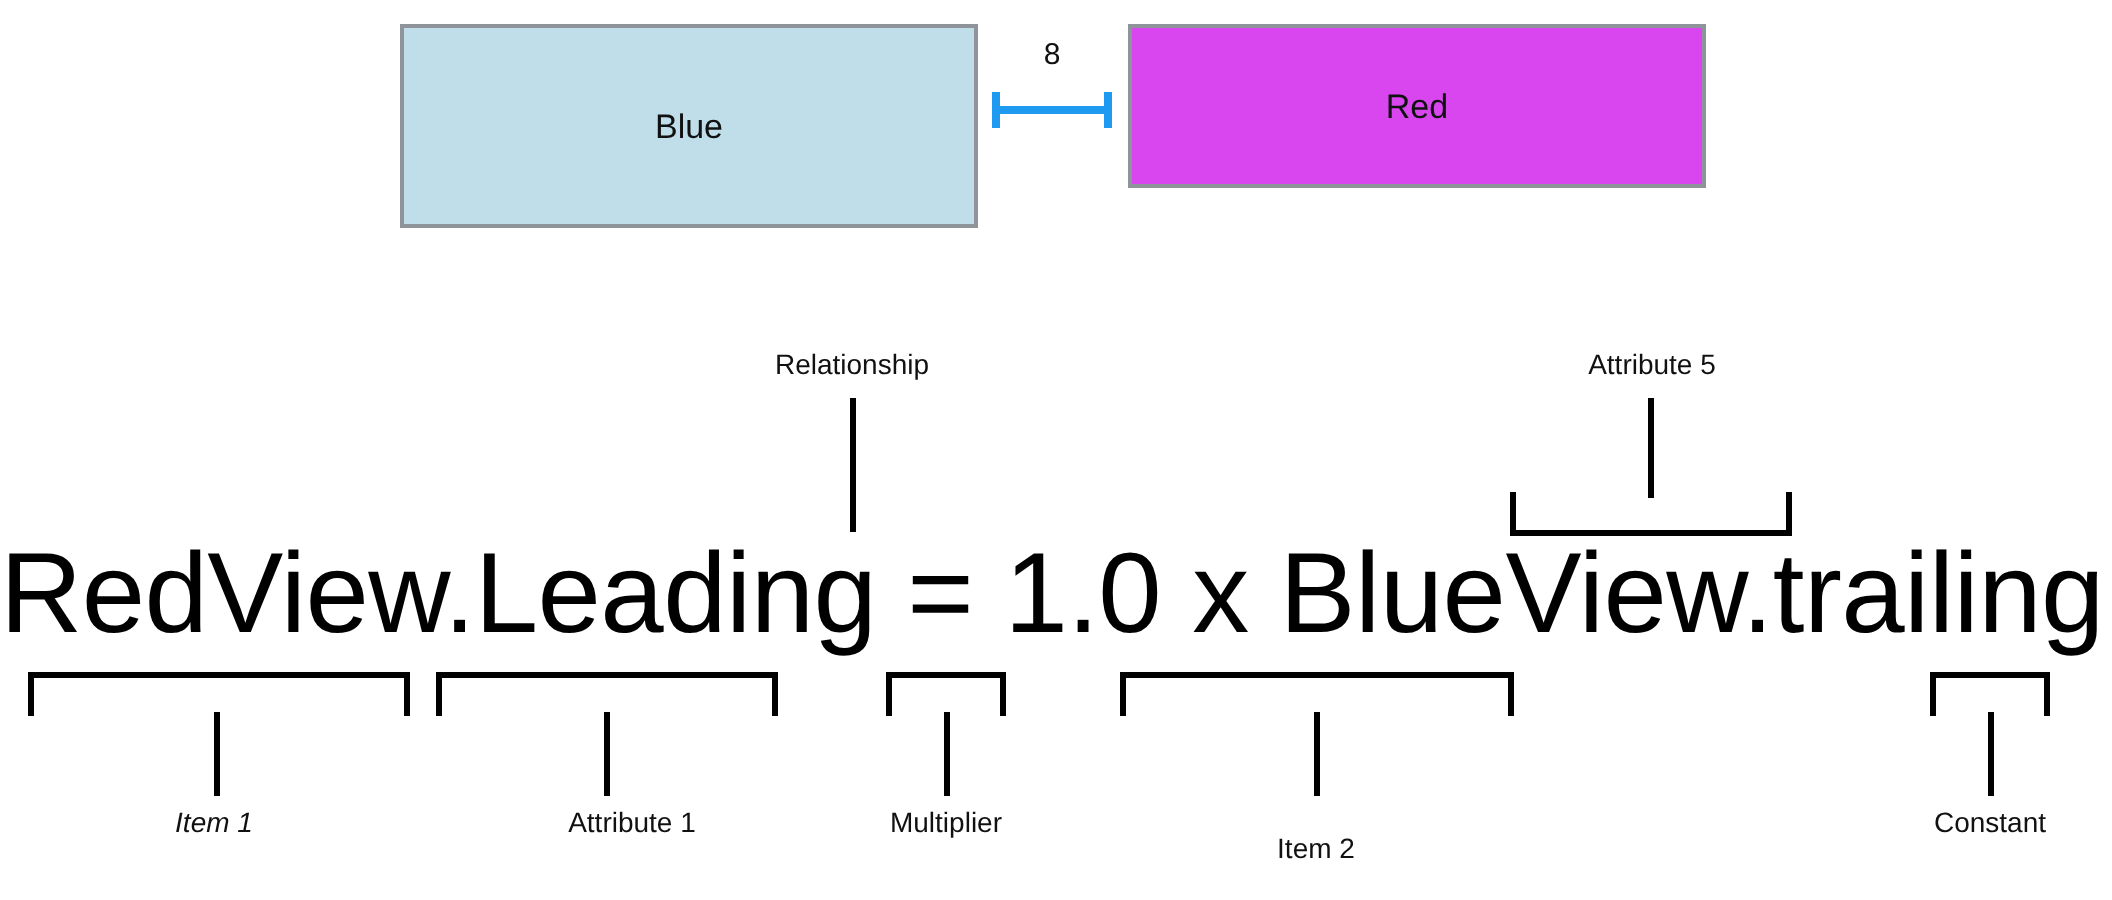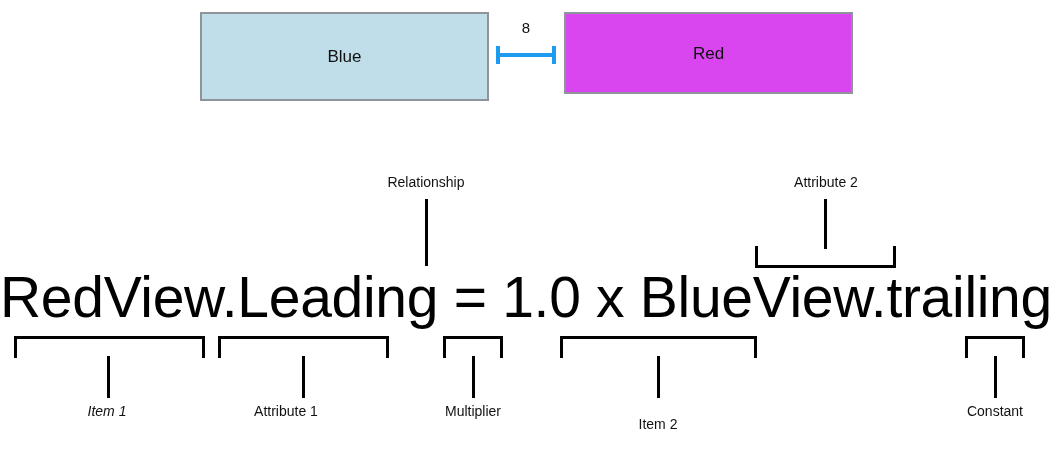--- a/index.html
+++ b/index.html
@@ -32,21 +32,21 @@
     align-items: center;
     justify-content: center;
     font-size: 17px;
     line-height: 1;
     color: #111111;
   }
   #blue-box {
     left: 200px;
     top: 12px;
     width: 289px;
-    height: 89px;
+    height: 102px;
   }
   #red-box {
     left: 564px;
     top: 12px;
     width: 289px;
     height: 82px;
   }
 
   
   #spacing-indicator {
@@ -145,33 +145,33 @@
   <div id="spacing-indicator">
     <div id="spacing-value">8</div>
     <div id="spacing-bar"></div>
     <div id="spacing-cap-left" class="spacing-cap"></div>
     <div id="spacing-cap-right" class="spacing-cap"></div>
   </div>
 
   <div class="callout-label" style="left:346px; top:172px; width:160px;">Relationship</div>
   <div class="vline" style="left:425px; top:199px; height:67px;"></div>
 
-  <div class="callout-label" style="left:746px; top:172px; width:160px;">Attribute 2</div>
+  <div class="callout-label" style="left:746px; top:172px; width:160px;">Attribute 5</div>
   <div class="vline" style="left:824px; top:199px; height:50px;"></div>
   <div class="bracket-down" style="left:755px; top:246px; width:141px;"></div>
 
   <div id="formula">RedView.Leading = 1.0 x BlueView.trailing + 8.0</div>
 
   <div class="bracket-up" style="left:14px; top:336px; width:191px;"></div>
   <div class="vline" style="left:107px; top:356px; height:42px;"></div>
   <div class="callout-label" style="left:27px; top:401px; width:160px;font-style:italic;">Item 1</div>
 
   <div class="bracket-up" style="left:218px; top:336px; width:171px;"></div>
   <div class="vline" style="left:302px; top:356px; height:42px;"></div>
-  <div class="callout-label" style="left:206px; top:401px; width:160px;">Attribute 1</div>
+  <div class="callout-label" style="left:236px; top:401px; width:160px;">Attribute 1</div>
 
   <div class="bracket-up" style="left:443px; top:336px; width:60px;"></div>
   <div class="vline" style="left:472px; top:356px; height:42px;"></div>
   <div class="callout-label" style="left:393px; top:401px; width:160px;">Multiplier</div>
 
   <div class="bracket-up" style="left:560px; top:336px; width:197px;"></div>
   <div class="vline" style="left:657px; top:356px; height:42px;"></div>
   <div class="callout-label" style="left:578px; top:414px; width:160px;">Item 2</div>
 
   <div class="bracket-up" style="left:965px; top:336px; width:60px;"></div>

